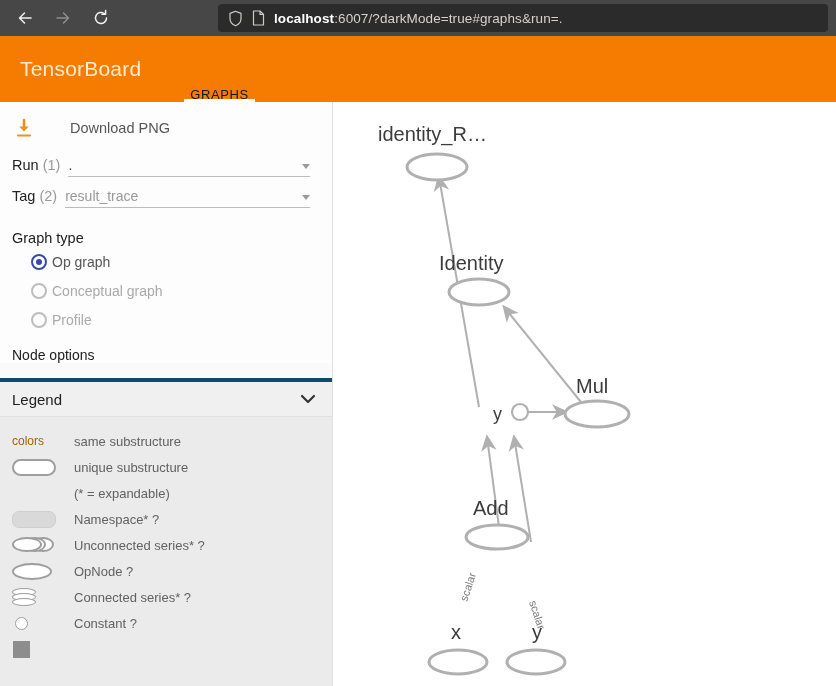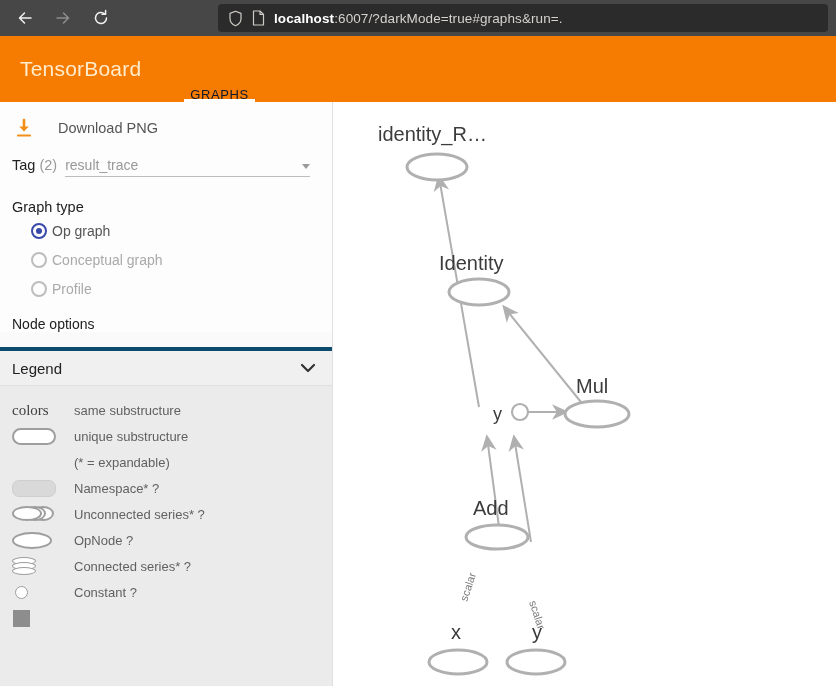--- a/index.html
+++ b/index.html
@@ -120,21 +120,21 @@
     height: 36px;
     padding-left: 14px;
   }
   .action-icon {
     width: 30px;
     display: flex; align-items: center; justify-content: flex-start;
   }
   .action-label {
     color: #555;
     font-size: 14.5px;
-    margin-left: 14px;
+    margin-left: 26px;
   }
 
   .field-row {
     display: flex;
     align-items: flex-end;
     padding: 0 22px 0 12px;
     margin-top: 11px;
   }
   .field-name {
     font-size: 14.5px;
@@ -234,23 +234,22 @@
     align-items: center;
     min-height: 20px;
     padding-left: 12px;
     margin-bottom: 6px;
   }
   .legend-key {
     width: 62px;
     flex: 0 0 62px;
     display: flex;
     align-items: center;
-    font-size: 15px;
-    color: #404040;
-    font-family: Liberation Serif, serif;
+    font-size: 12px;
+    color: #a16207;
   }
   .legend-text {
     font-size: 13px;
     color: #616161;
     white-space: nowrap;
   }
   .legend-text.indent { padding-left: 0; }
 
   
   .g-rounded {
@@ -390,20 +389,30 @@
             <svg width="20" height="21" viewBox="0 0 20 21">
               <path d="M10 2 V10.5" stroke="#f09019" stroke-width="2.6" stroke-linecap="round" fill="none"></path>
               <path d="M5.2 8.4 L10 13.6 L14.8 8.4 Z" fill="#f09019"></path>
               <path d="M4 17.5 H16" stroke="#f09019" stroke-width="2.2" stroke-linecap="round" fill="none"></path>
             </svg>
           </div>
           <div class="action-label">Download PNG</div>
         </div>
 
 
+        <div class="field-row">
+          <div class="field-name">
+            <span>Run</span>
+            <span class="cnt">(1)</span>
+          </div>
+          <div class="field-ctrl">
+            <span class="field-val dark">.</span>
+            <span class="caret"></span>
+          </div>
+        </div>
 
         <div class="field-row">
           <div class="field-name">
             <span>Tag</span>
             <span class="cnt">(2)</span>
           </div>
           <div class="field-ctrl">
             <span class="field-val">result_trace</span>
             <span class="caret"></span>
           </div>

